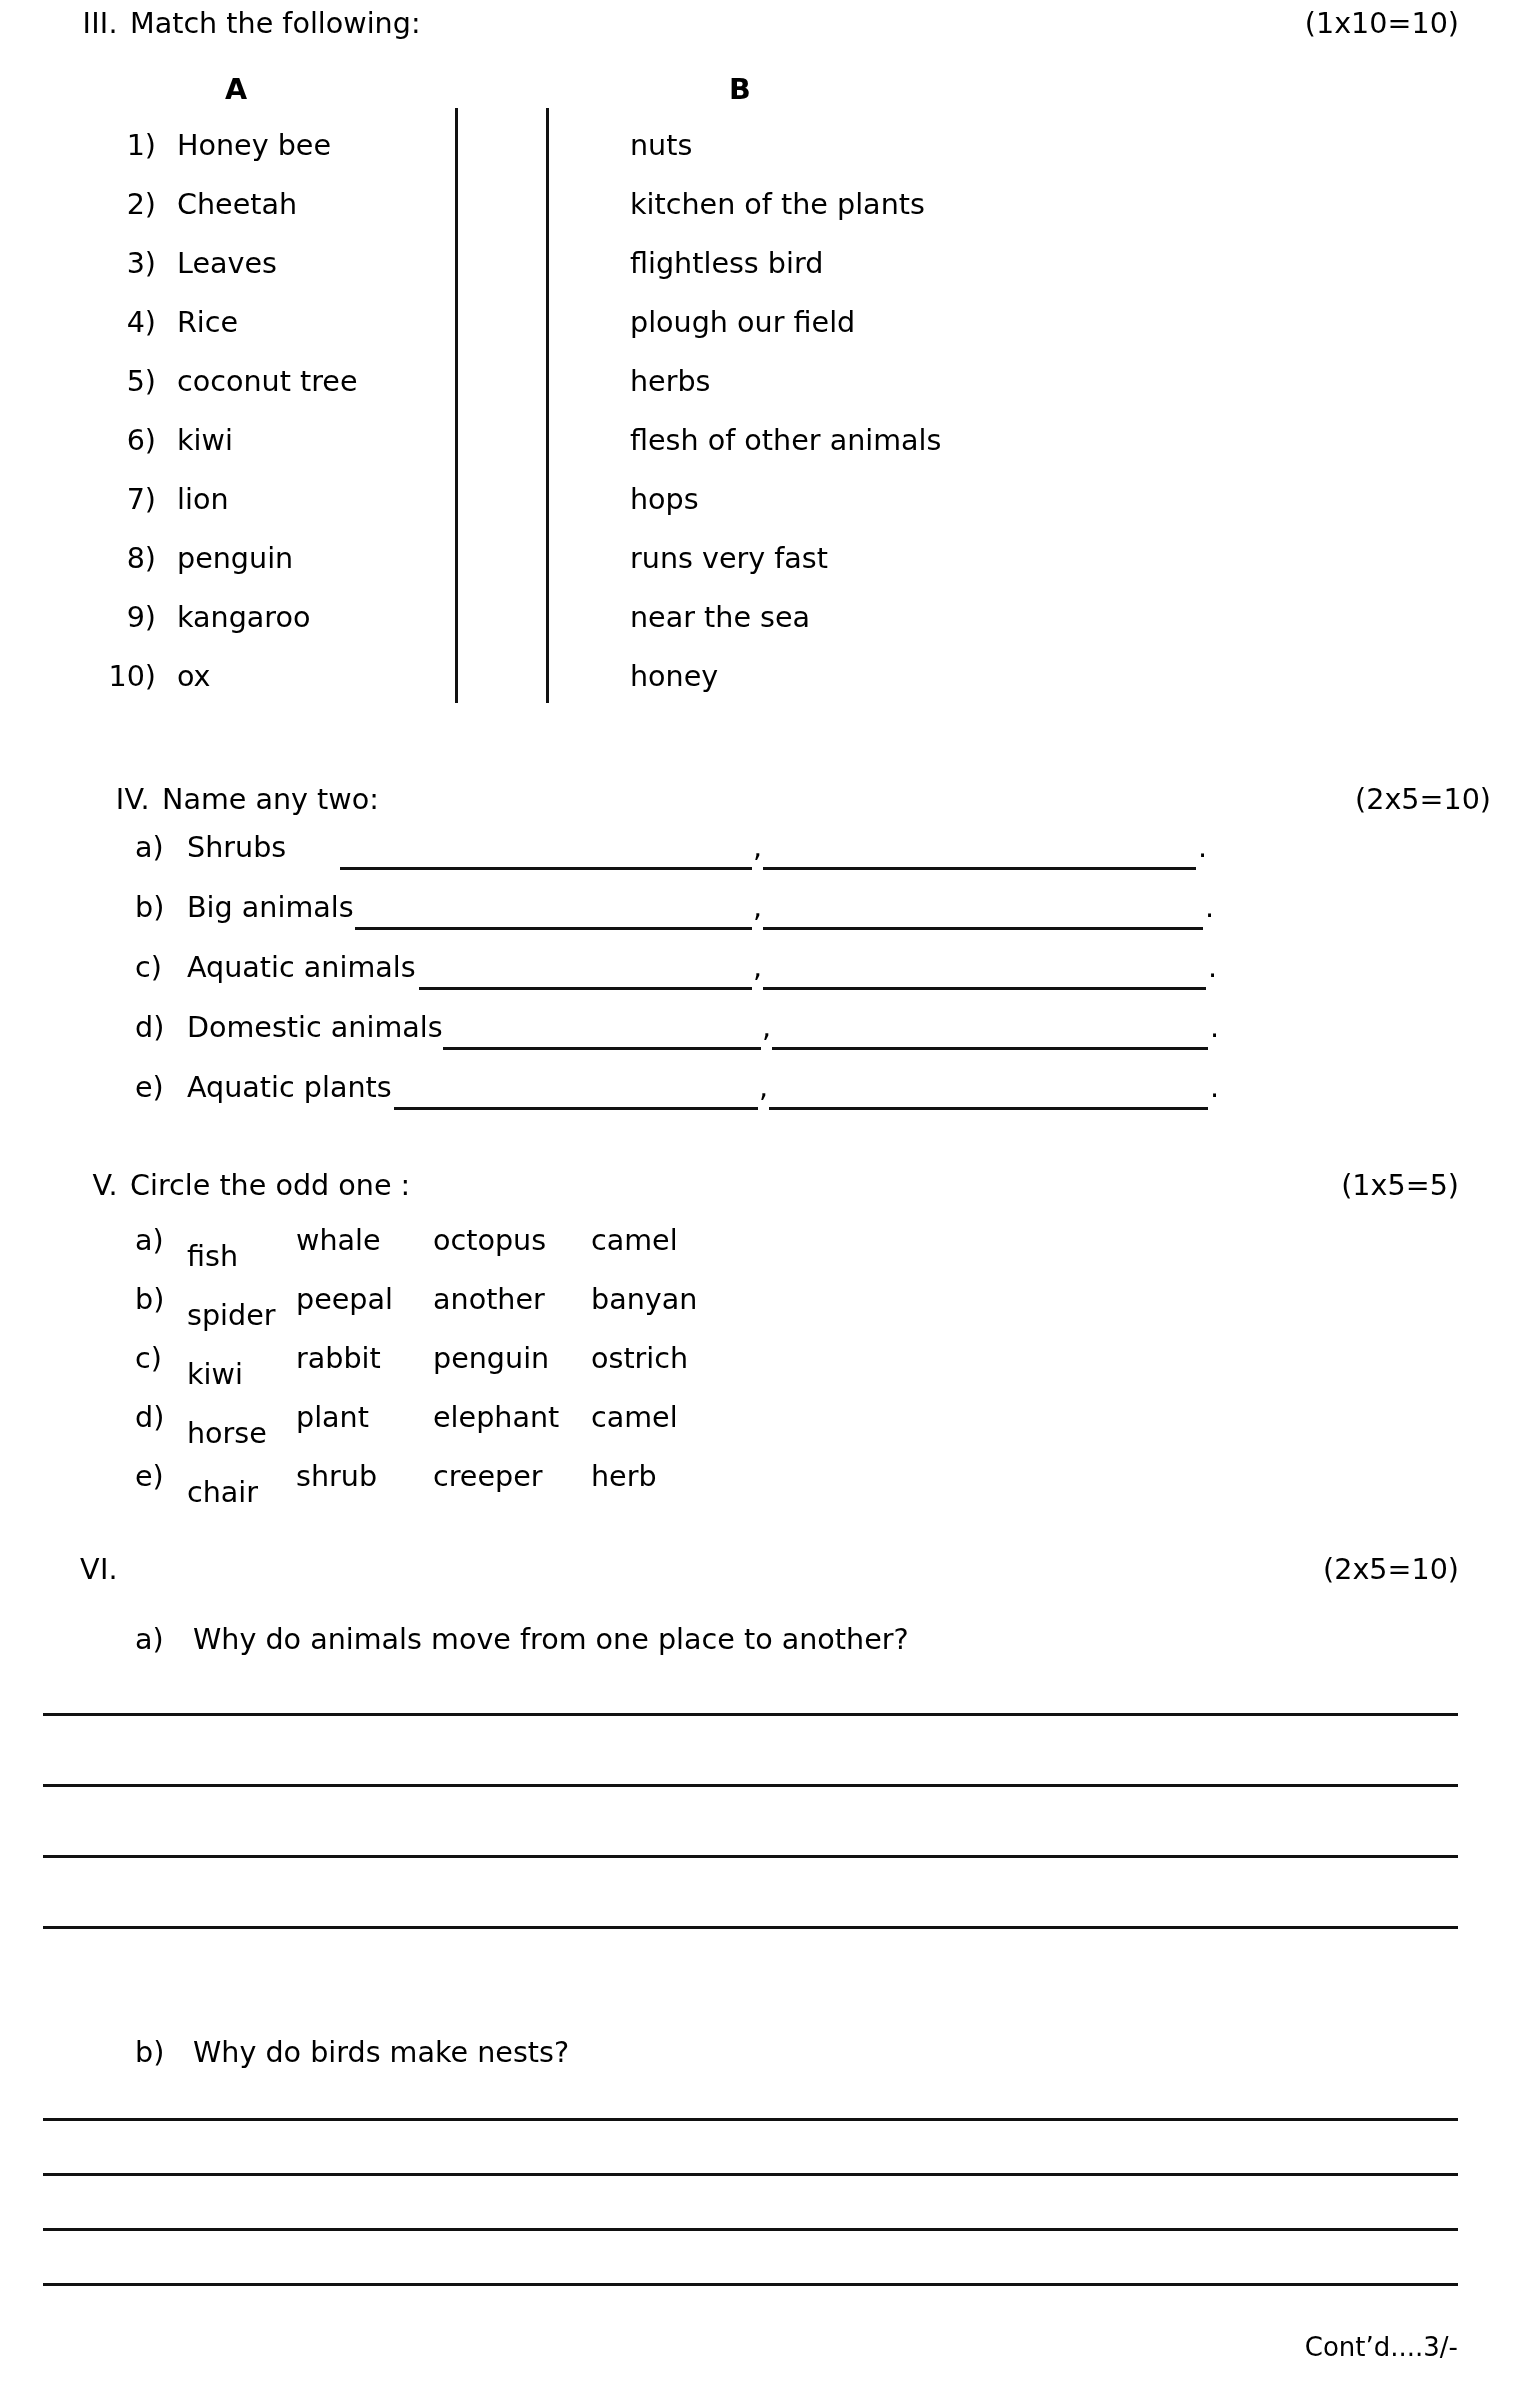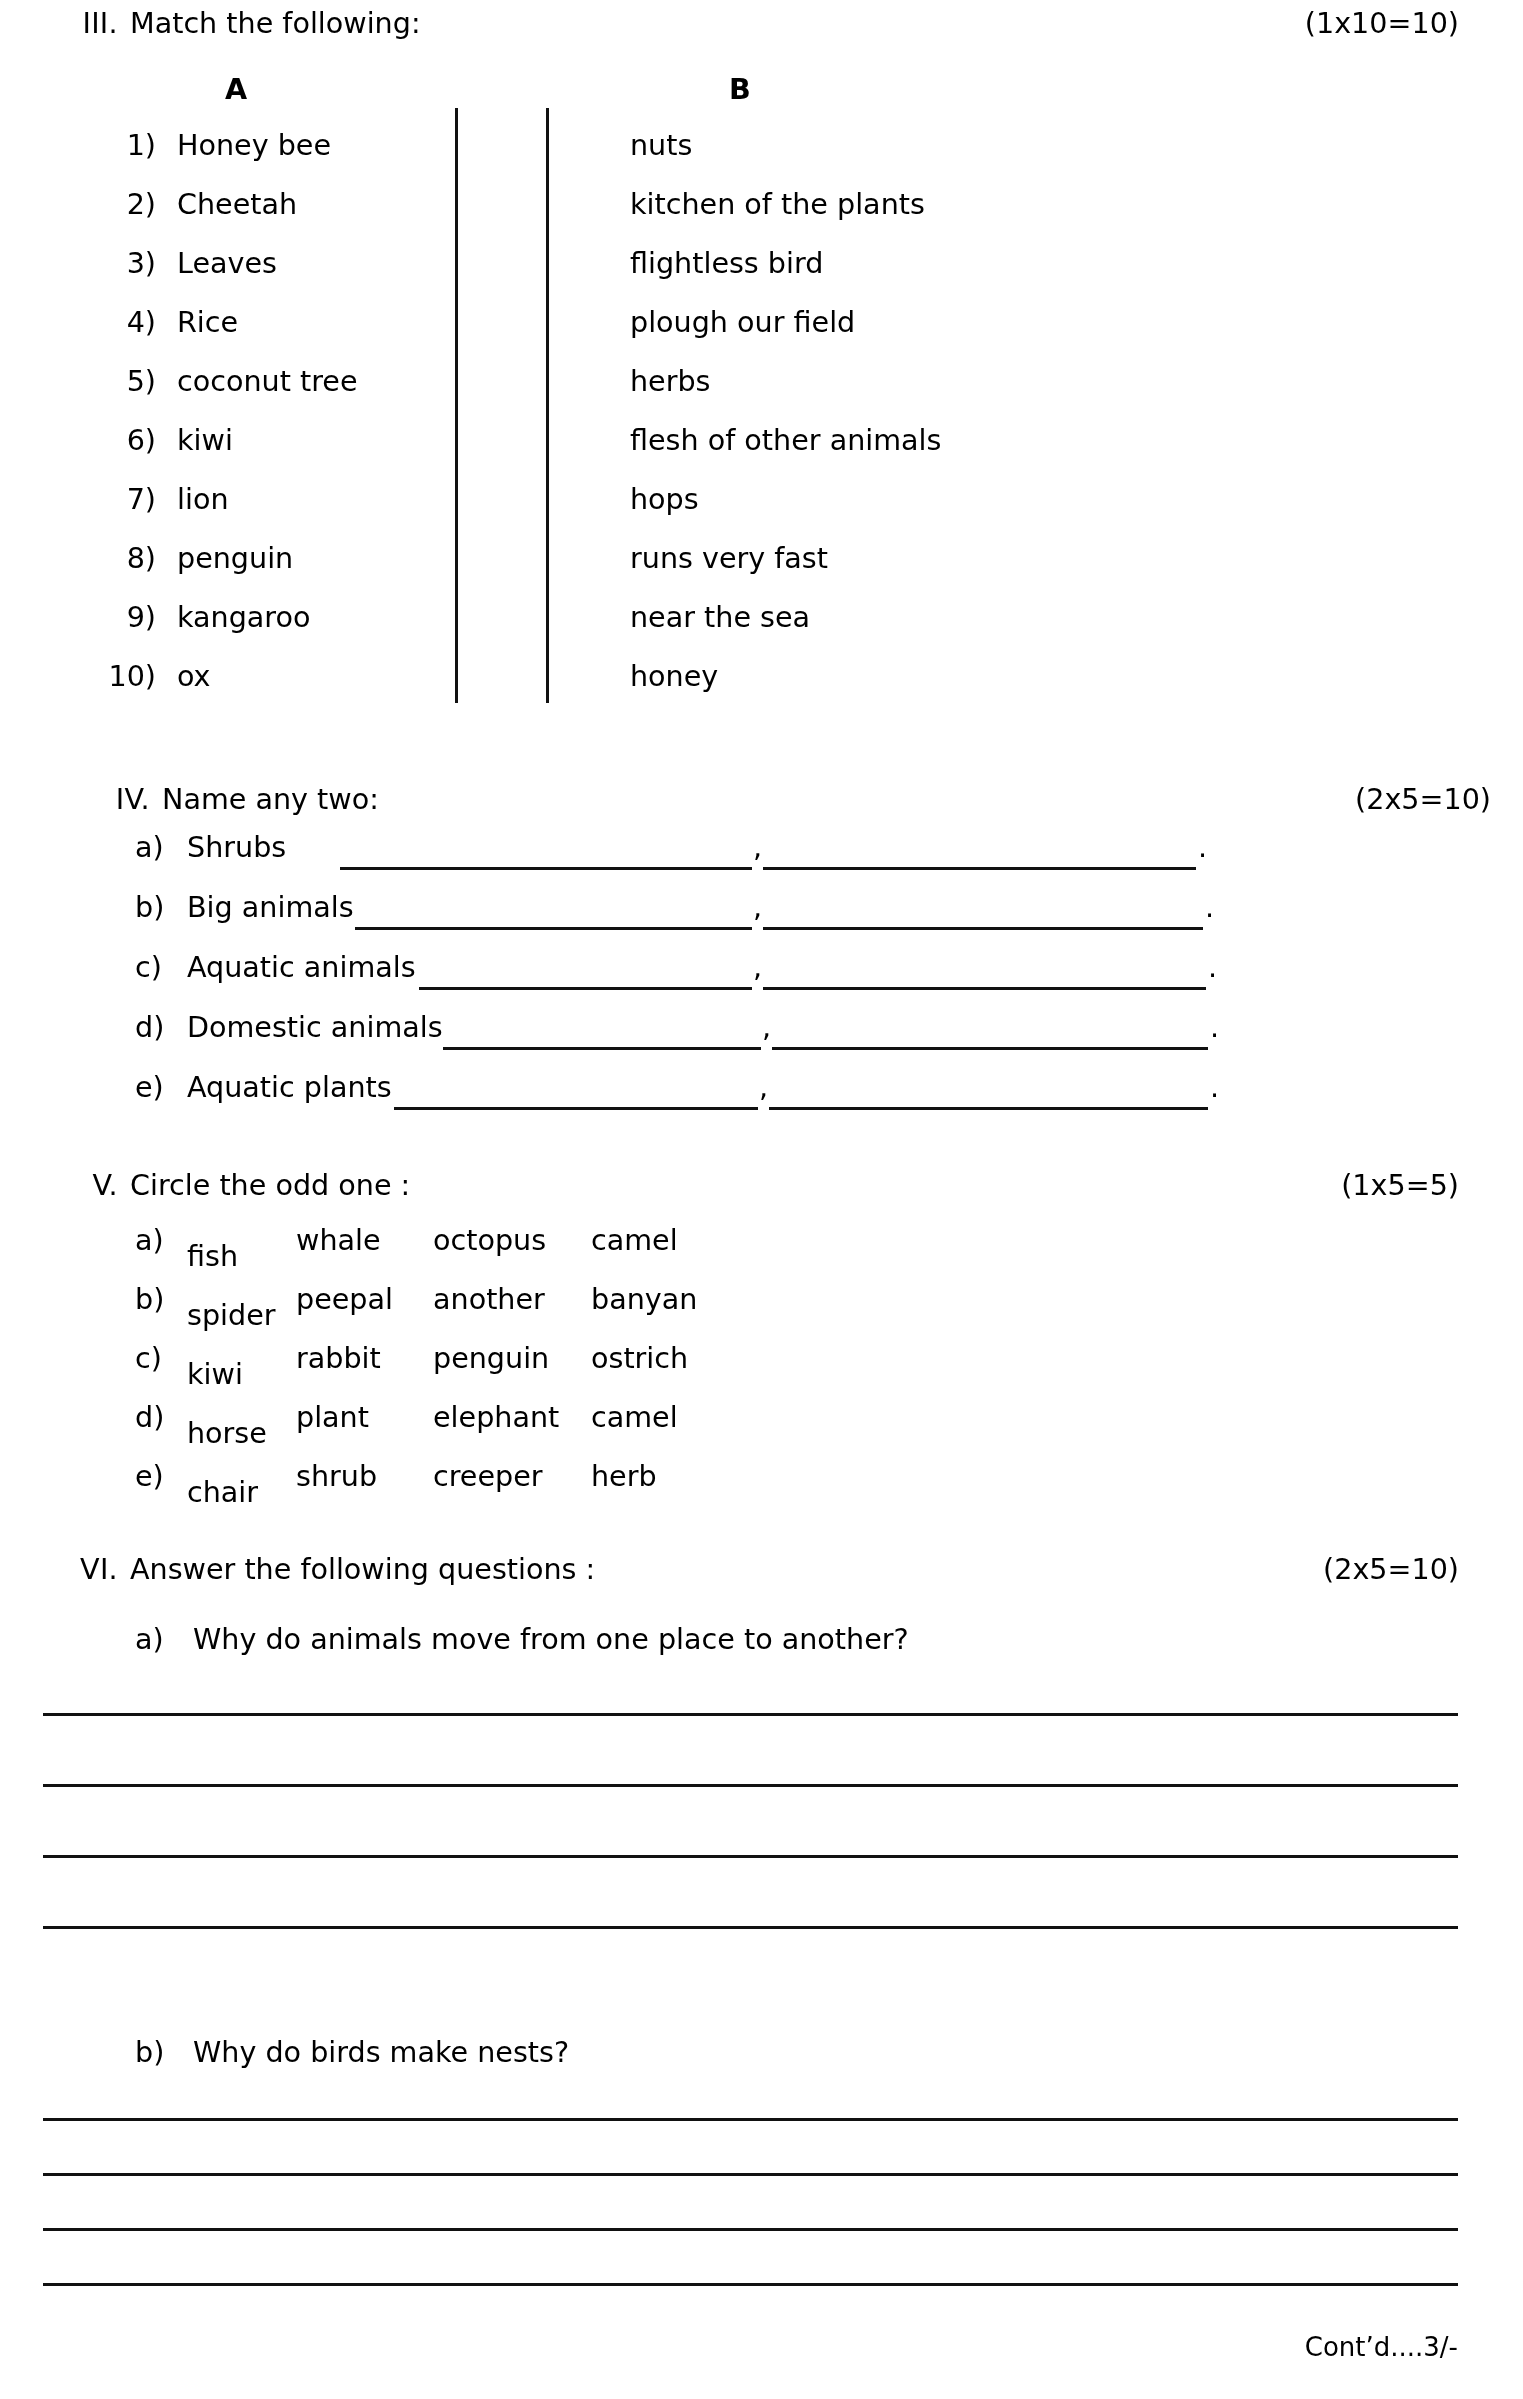--- a/index.html
+++ b/index.html
@@ -377,21 +377,20 @@
       <span class="o-w c1">chair</span>
       <span class="o-w c2">shrub</span>
       <span class="o-w c3">creeper</span>
       <span class="o-w c4">herb</span>
     </div>
 
   </div>
 
   <div class="section-head" style="top:1548px;">
     <span class="sec-roman">VI.</span>
-    <span class="sec-title">Answer the following questions :</span>
     <span class="sec-marks">(2x5=10)</span>
   </div>
 
   <div class="q-row" style="top:1616px;">
     <span class="q-letter">a)</span>
     <span class="q-text">Why do animals move from one place to another?</span>
   </div>
 
   <div class="ans-line" style="top:1713px;"></div>
   <div class="ans-line" style="top:1784px;"></div>

